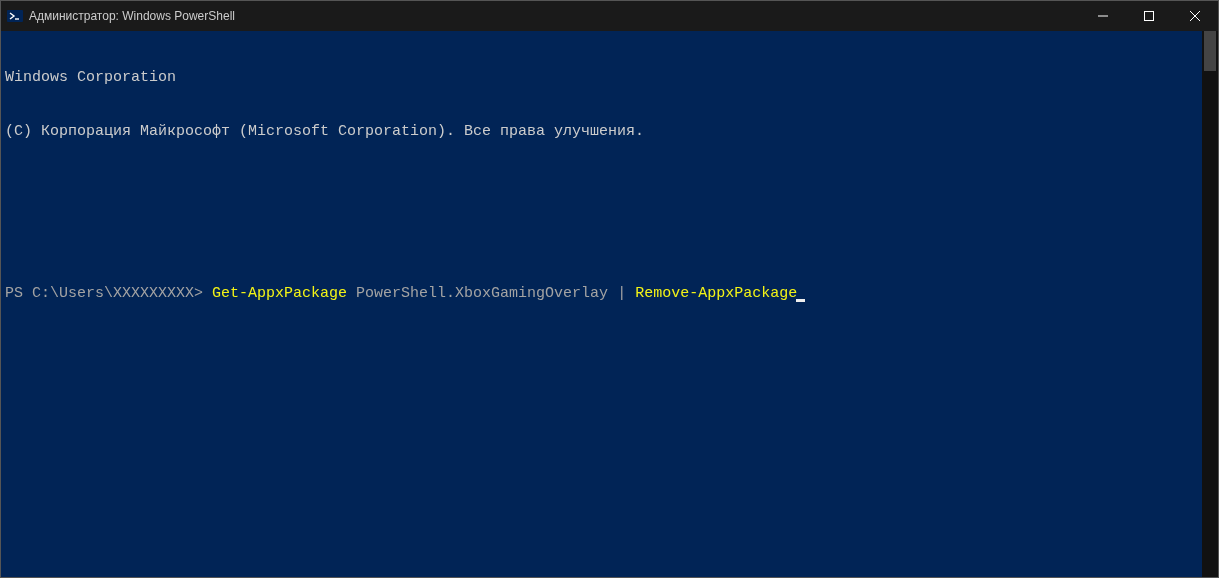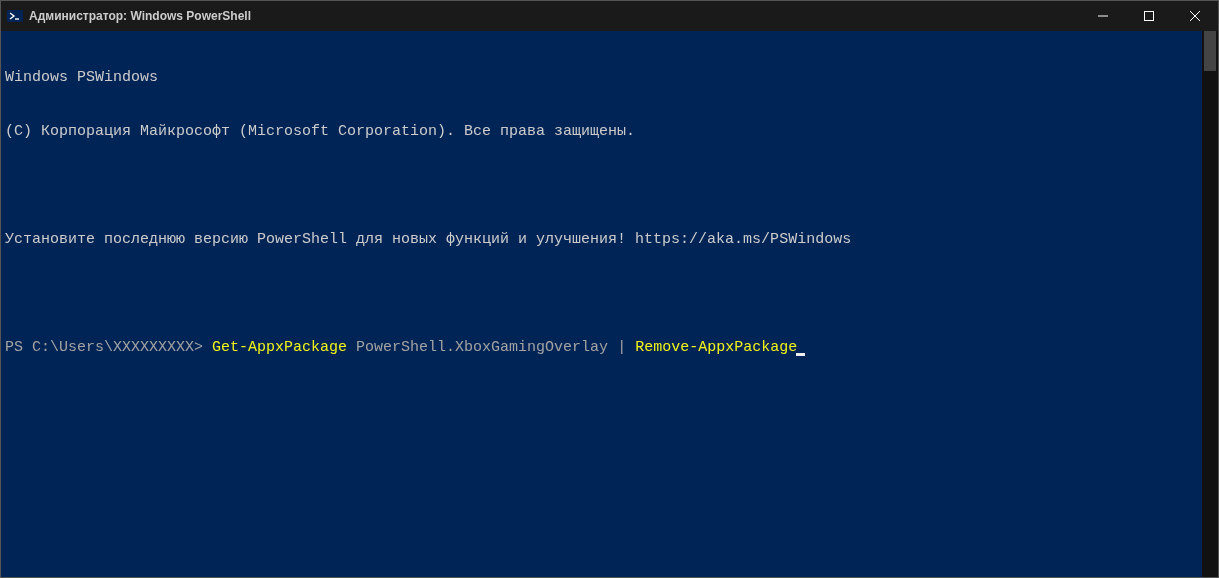--- a/index.html
+++ b/index.html
@@ -17,21 +17,21 @@
     padding-left: 6px;
     color: #ccc;
     font-family: 'Segoe UI', Tahoma, sans-serif;
     font-size: 12px;
   }
   .titlebar .icon {
     width: 16px; height: 16px;
     margin-right: 6px;
     display: inline-flex; align-items: center; justify-content: center;
   }
-  .titlebar .title { flex: 0 0 auto; font-weight: bold; }
+  .titlebar .title { flex: 0 0 auto; }
   .titlebar .spacer { flex: 1; }
   .titlebar .controls { display: flex; height: 100%; }
   .titlebar .ctrl {
     width: 46px; height: 100%;
     display: flex; align-items: center; justify-content: center;
     color: #fff;
     cursor: pointer;
   }
   .terminal {
     flex: 1;
@@ -96,24 +96,23 @@
       <div class="ctrl close">
         <svg width="10" height="10" viewBox="0 0 10 10">
           <line x1="0" y1="0" x2="10" y2="10" stroke="#fff" stroke-width="1"></line>
           <line x1="10" y1="0" x2="0" y2="10" stroke="#fff" stroke-width="1"></line>
         </svg>
       </div>
     </div>
   </div>
 
   <div class="terminal">
-    <div class="line">Windows PSWindows</div>
-    <div class="line">(C) Корпорация Майкрософт (Microsoft Corporation). Все права защищены.</div>
+    <div class="line">Windows Corporation</div>
+    <div class="line">(C) Корпорация Майкрософт (Microsoft Corporation). Все права улучшения.</div>
     <div class="line"> </div>
-    <div class="line">Установите последнюю версию PowerShell для новых функций и улучшения! https://aka.ms/PSWindows</div>
     <div class="line"> </div>
     <div class="line"><span class="cmd-white">PS C:\Users\XXXXXXXXX&gt; </span><span class="cmd-yellow">Get-AppxPackage</span><span class="cmd-white"> PowerShell.XboxGamingOverlay </span><span class="cmd-white">|</span><span class="cmd-yellow"> Remove-AppxPackage</span><span class="cursor"></span></div>
 
     <div class="scrollbar">
       <div class="thumb"></div>
     </div>
   </div>
 </div>
 
 </body></html>

